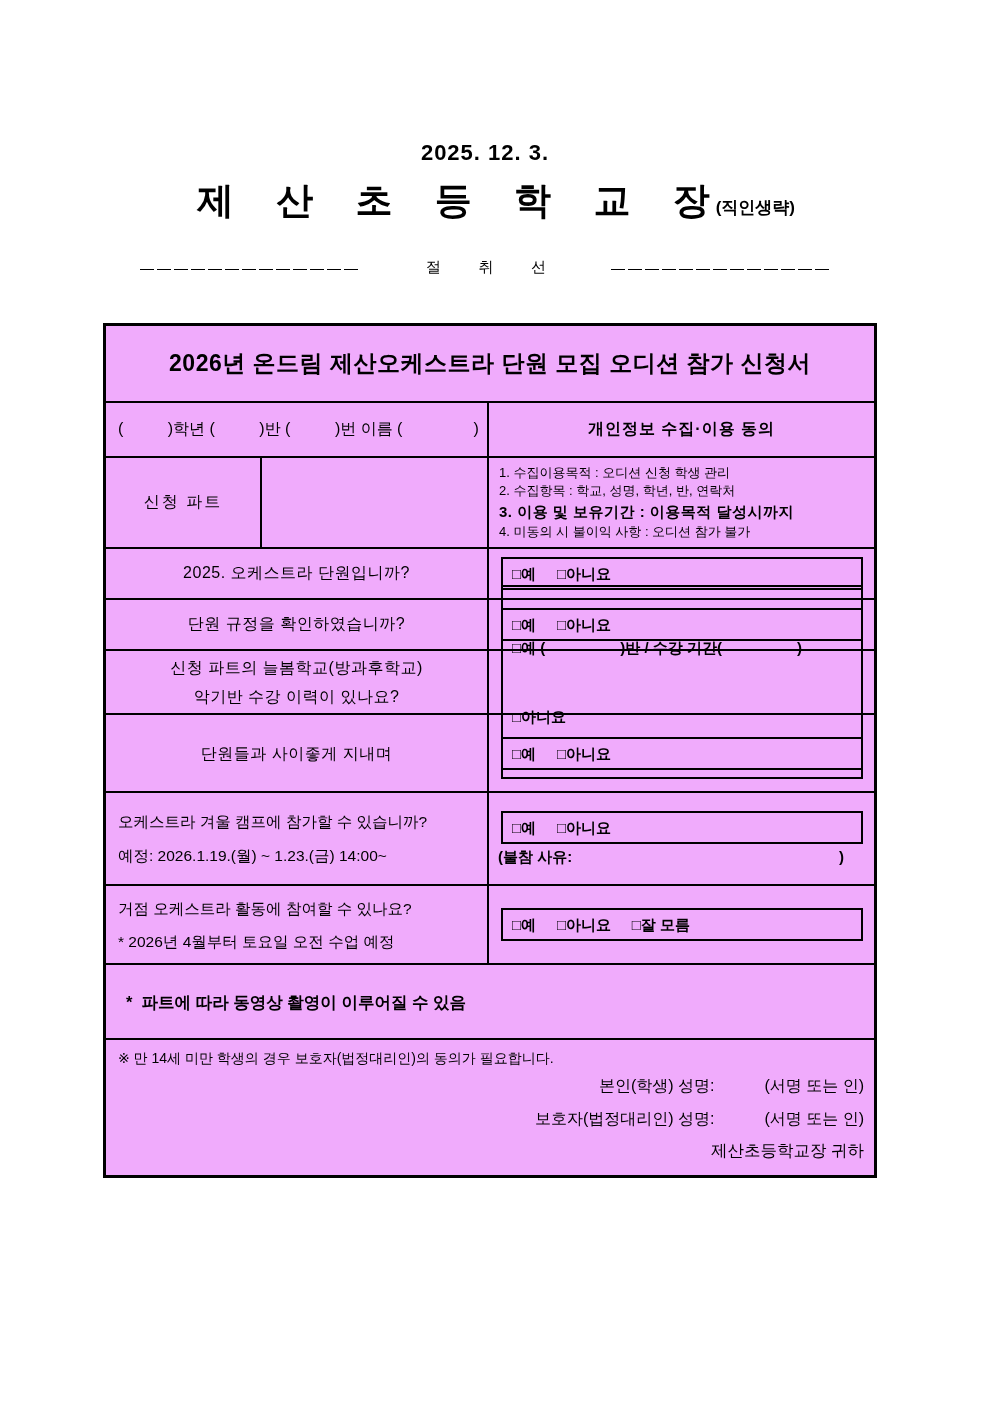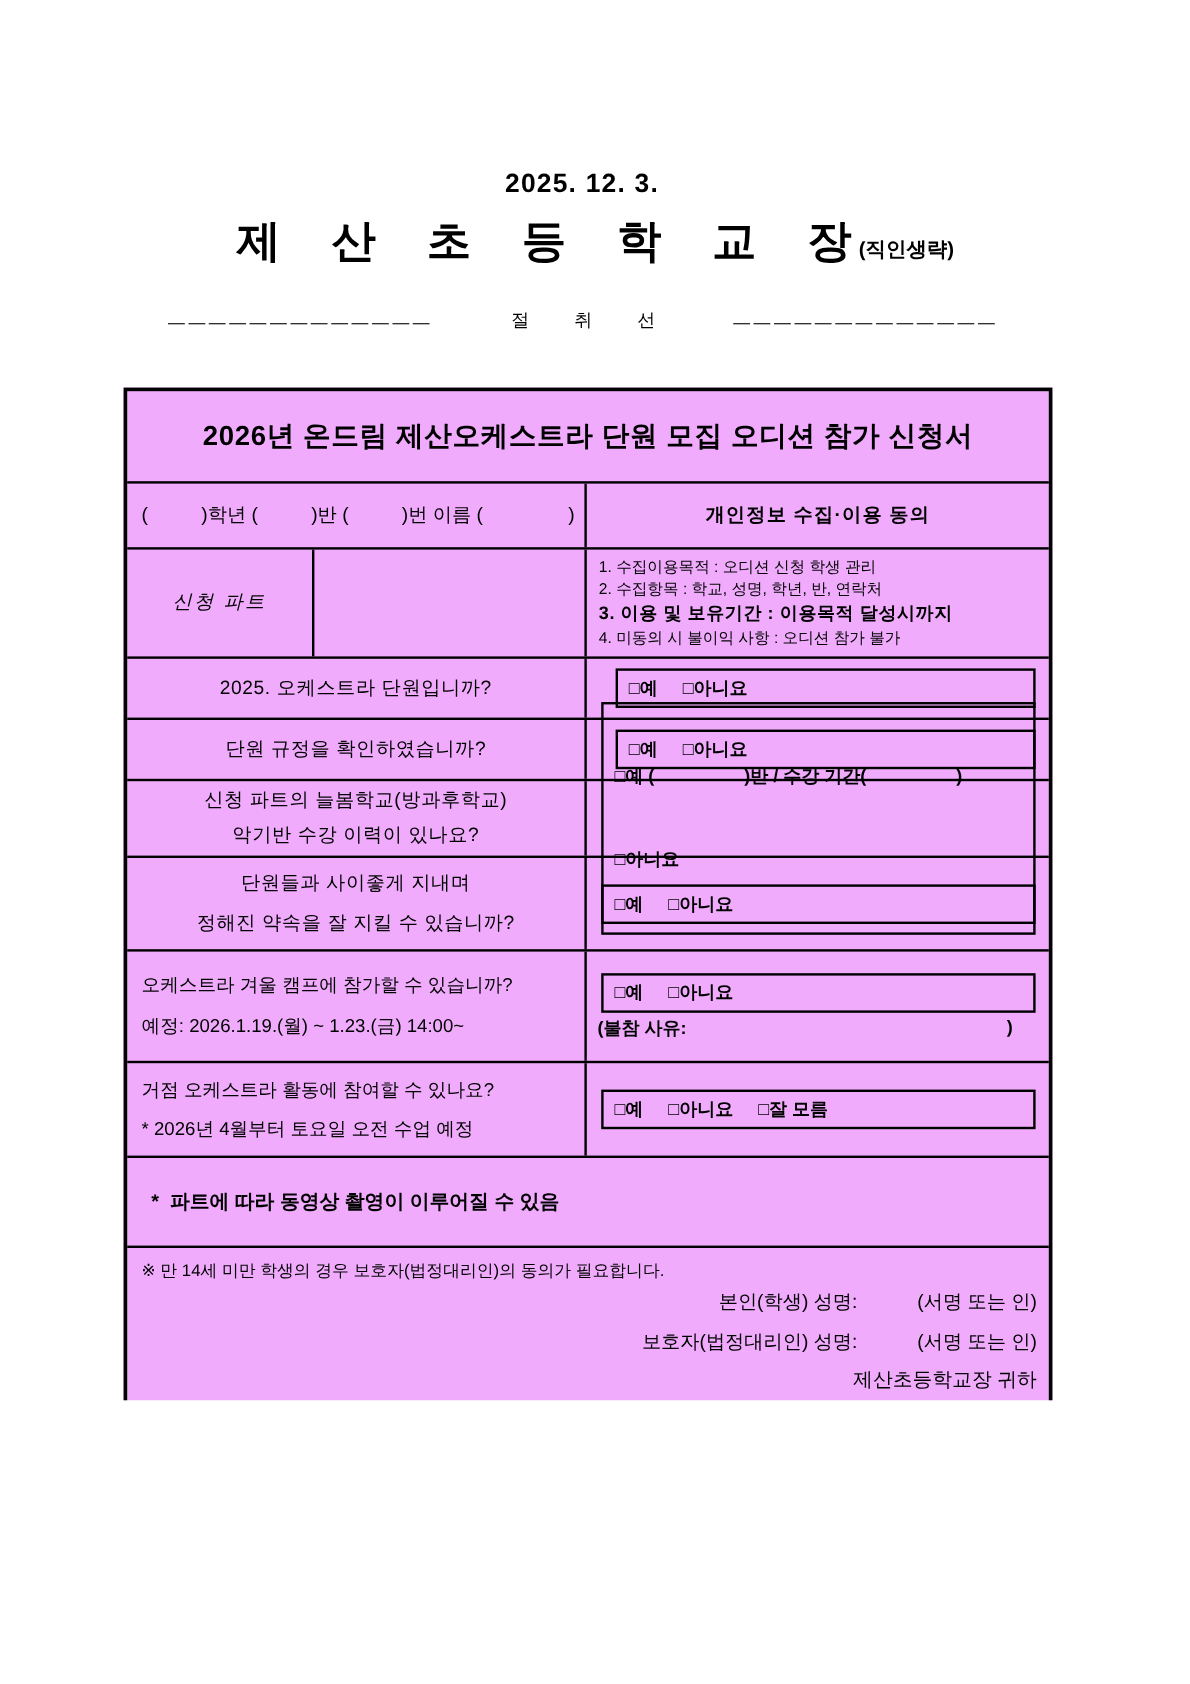--- a/index.html
+++ b/index.html
@@ -4,21 +4,21 @@
 <style>
   * { margin: 0; padding: 0; box-sizing: border-box; }
   html, body { background: #ffffff; }
   body {
     font-family: "Liberation Sans", "DejaVu Sans", sans-serif;
     color: #000;
   }
   .page {
     position: relative;
     width: 992px;
-    height: 1167px;
+    height: 1403px;
     background: #ffffff;
     overflow: hidden;
   }
 
   
   .doc-date {
     position: absolute;
     top: 140px; left: 0; width: 970px;
     text-align: center;
     font-size: 22px;
@@ -105,21 +105,21 @@
     white-space: pre;
   }
   .privacy-header {
     text-align: center;
     font-size: 16px;
     font-weight: bold;
     letter-spacing: 1px;
   }
 
   .r3 { height: 91px; }
-  .r3 .cell-left { flex-direction: row; font-style: italic; }
+  .r3 .cell-left { flex-direction: row; }
   .part-label {
     width: 156px;
     border-right: 2px solid #000;
     display: flex;
     align-items: center;
     justify-content: center;
     font-size: 16px;
     letter-spacing: 2px;
   }
   .part-input { flex: 1; }
@@ -128,21 +128,21 @@
     font-size: 13px;
     line-height: 18px;
   }
   .privacy-items .bold-item {
     font-size: 15px;
     font-weight: bold;
     line-height: 23px;
     letter-spacing: 0.5px;
   }
 
-  .r4, .r5 { height: 51px; gap: 12px; }
+  .r4, .r5 { height: 51px; }
   .q-center {
     text-align: center;
     font-size: 16px;
     letter-spacing: 0.5px;
   }
   .two-line { line-height: 29px; }
   .r7 .two-line { line-height: 33px; }
 
   .ansbox {
     margin: 0 11px 0 12px;
@@ -269,21 +269,20 @@
         <div class="ansbox">
           <div>□예 (                  )반 / 수강 기간(                  )</div>
           <div>□아니요</div>
         </div>
       </div>
     </div>
 
     <div class="row r7">
       <div class="cell-left">
         <div class="q-center two-line">단원들과 사이좋게 지내며</div>
-        <div class="q-center two-line">정해진 약속을 잘 지킬 수 있습니까?</div>
       </div>
       <div class="cell-right">
         <div class="ansbox">□예     □아니요</div>
       </div>
     </div>
 
     <div class="row r8">
       <div class="cell-left">
         <div class="q-left">오케스트라 겨울 캠프에 참가할 수 있습니까?</div>
         <div class="q-left">예정: 2026.1.19.(월) ~ 1.23.(금) 14:00~</div>

